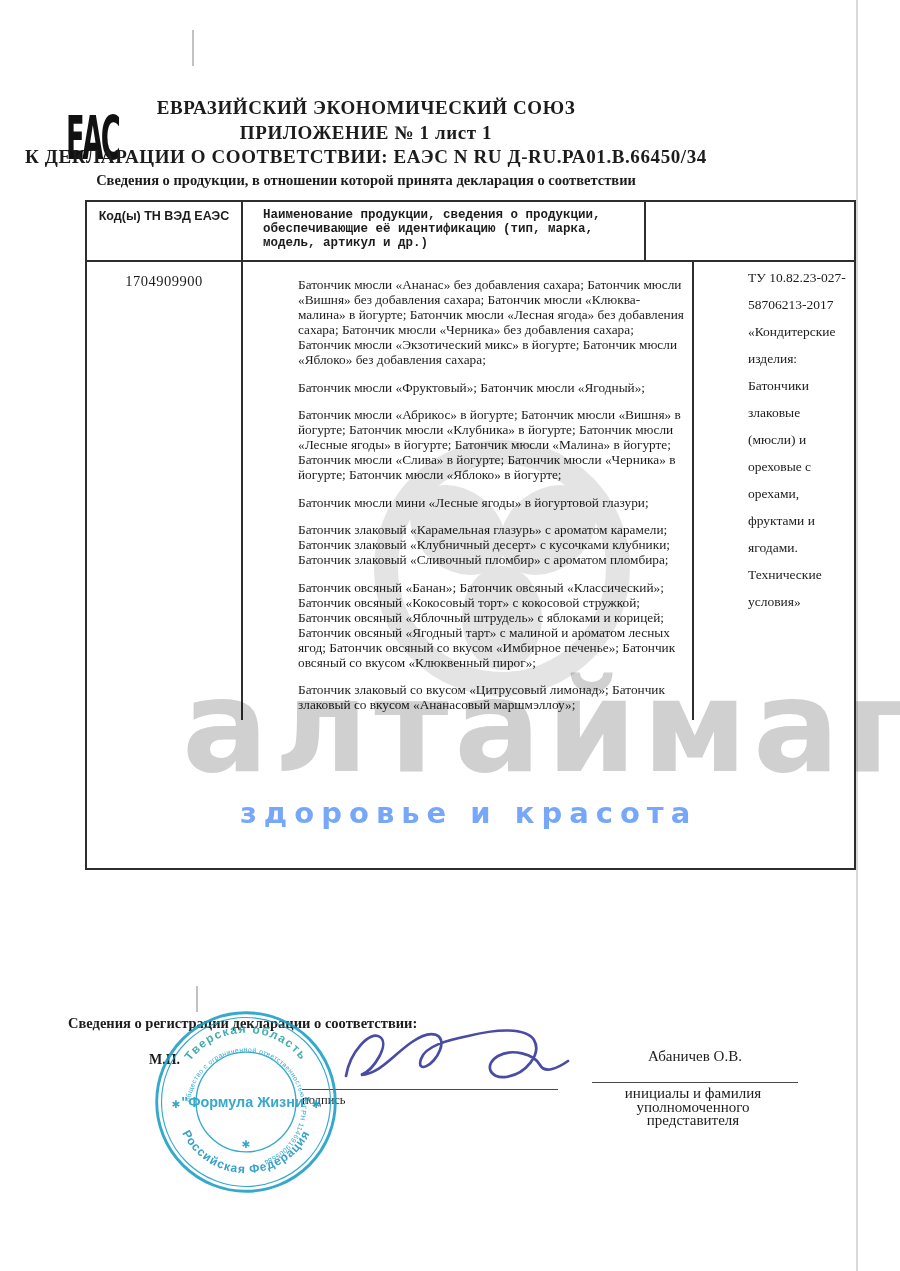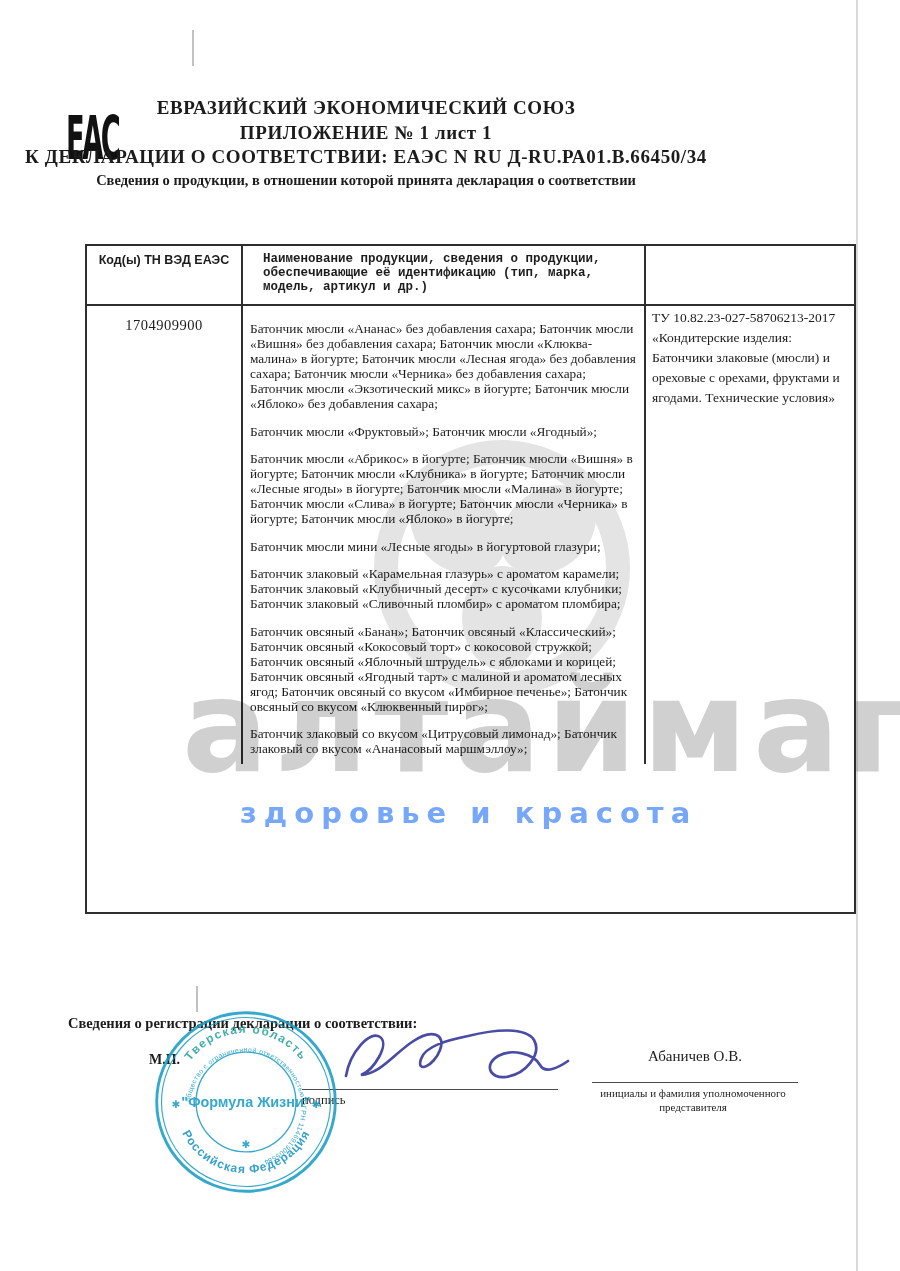--- a/index.html
+++ b/index.html
@@ -17,53 +17,53 @@
        font-weight:900;font-size:44px;letter-spacing:-4px;color:#111;
        transform:scale(.62,1.38);transform-origin:top left;}
 
   
   .hdr{position:absolute;left:0;top:96px;width:732px;text-align:center;}
   .h-big{font-size:19px;font-weight:bold;letter-spacing:.6px;line-height:24.5px;}
   .h-sub{font-size:14.5px;font-weight:bold;margin-top:2px;}
 
   
   .tbl{position:absolute;left:85px;top:200px;width:771px;height:670px;
-       border:2px solid #2e2e2e;box-sizing:border-box;background:transparent;z-index:1;margin-top:44px;}
+       border:2px solid #2e2e2e;box-sizing:border-box;background:transparent;z-index:1;}
   .trow{display:flex;box-sizing:border-box;}
   .thead{height:60px;border-bottom:2px solid #2e2e2e;
          font-family:"Liberation Sans",sans-serif;font-weight:bold;font-size:12.5px;line-height:14px;}
-  .tbody{height:458px;font-size:13.3px;line-height:15px;}
+  .tbody{height:458px;font-size:13.3px;line-height:15px;gap:48px;}
   .c1{width:156px;border-right:2px solid #2e2e2e;box-sizing:border-box;}
   .c2{width:403px;border-right:2px solid #2e2e2e;box-sizing:border-box;}
   .c3{flex:1;box-sizing:border-box;}
   .thead .c1{padding:7px 4px 0;text-align:center;}
   .thead .c2{padding:6px 20px 0;font-family:Liberation Mono, monospace;}
   .thead .c3{padding:4px 6px 0;text-align:center;}
   .tbody .c1{padding-top:12px;text-align:center;font-size:14.5px;letter-spacing:.5px;}
   .tbody .c2{padding:15px 5px 0 7px;overflow:hidden;}
   .tbody .c2 p{margin:0 0 12.5px 0;}
-  .tbody .c3{padding:2px 5px 0 6px;font-size:13.5px;line-height:20px;overflow:hidden;}
+  .tbody .c3{padding:2px 5px 0 6px;font-size:13.5px;line-height:27px;overflow:hidden;}
 
   
   .wm{position:absolute;z-index:5;pointer-events:none;mix-blend-mode:multiply;}
   .wm-word{left:182px;top:652px;font-family:"DejaVu Sans",sans-serif;font-weight:bold;
            font-size:128px;letter-spacing:6px;color:#b3b3b3;opacity:.62;}
   .wm-sub{left:240px;top:796px;font-family:"DejaVu Sans",sans-serif;font-weight:bold;
           font-size:29px;letter-spacing:7px;color:#3b82f6;opacity:.7;}
   .wm-emblem{left:360px;top:426px;opacity:.5;}
 
   
   .reg-label{position:absolute;left:68px;top:1015px;font-size:14.5px;font-weight:bold;z-index:2;}
   .mp{position:absolute;left:149px;top:1052px;font-size:14px;font-weight:bold;z-index:2;}
   .sig-line{position:absolute;left:302px;top:1089px;width:256px;border-top:1.5px solid #4a4a4a;z-index:2;}
   .sig-caption{position:absolute;left:302px;top:1093px;width:256px;font-size:12.5px;z-index:2;}
   .rep-name{position:absolute;left:590px;top:1048px;width:210px;text-align:center;font-size:15px;z-index:2;}
   .rep-line{position:absolute;left:592px;top:1082px;width:206px;border-top:1.5px solid #4a4a4a;z-index:2;}
   .rep-caption{position:absolute;left:595px;top:1087px;width:196px;text-align:center;
-               font-size:11px;line-height:13.5px;z-index:2;}
+               font-size:15px;line-height:13.5px;z-index:2;}
   .stamp{position:absolute;left:150px;top:1006px;z-index:6;opacity:.88;}
   .signature{position:absolute;left:328px;top:1012px;z-index:6;opacity:.92;}
 </style>
 </head>
 <body>
 
 <div class="page">
 
   <div class="edge-line"></div>
   <div class="tick tick-top"></div>

